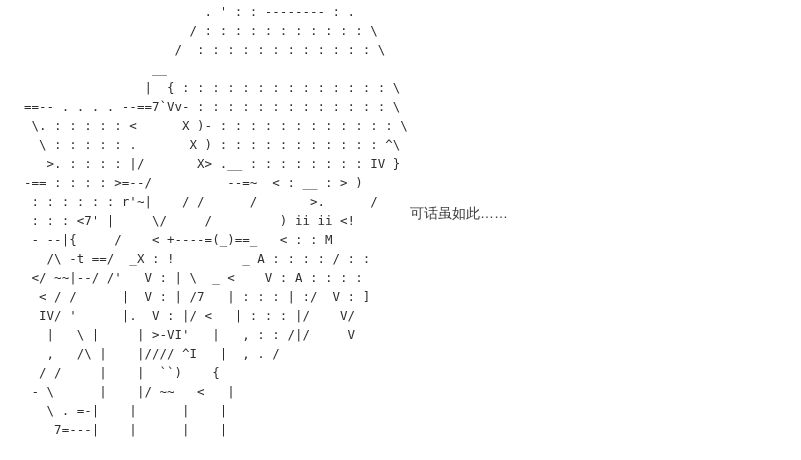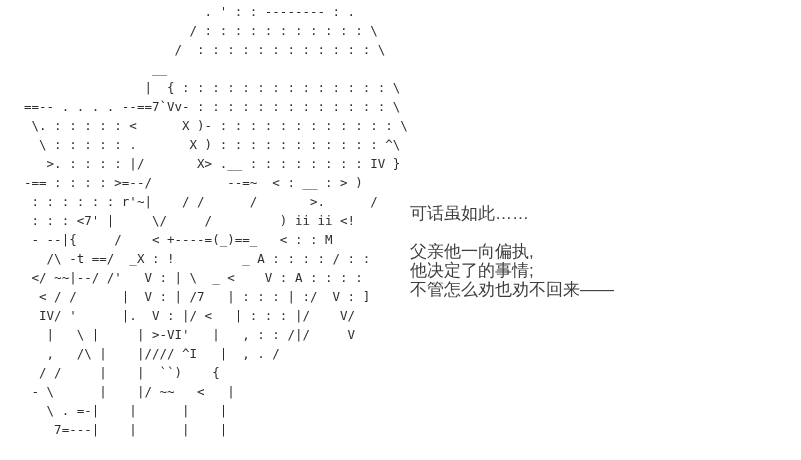--- a/index.html
+++ b/index.html
@@ -8,21 +8,21 @@
     overflow:hidden;font-family:"Liberation Sans",sans-serif;
   }
   .aa{
     position:absolute;left:24px;top:2px;margin:0;
     font-family:"DejaVu Sans Mono",monospace;
     font-size:12.5px;line-height:19px;letter-spacing:0;
     color:#2e2e2e;white-space:pre;
   }
   .dialogue{
     position:absolute;left:410px;top:204px;width:380px;
-    color:#3d3d3d;font-size:17px;line-height:19px;
+    color:#3d3d3d;font-size:14px;line-height:19px;
     font-family:"Liberation Sans","DejaVu Sans",sans-serif;
   }
   .dialogue p{margin:0 0 19px 0;white-space:pre-line;}
 </style>
 </head>
 <body>
 
 <div class="scene">
 
   <pre class="aa">                        . ' : : -------- : .
@@ -44,18 +44,15 @@
   IV/ '      |.  V : |/ &lt;   | : : : |/    V/
    |   \ |     | &gt;-VI'   |   , : : /|/     V
    ,   /\ |    |//// ^I   |  , . /
   / /     |    |  ``)    {
  - \      |    |/ ~~   &lt;   |
    \ . =-|    |      |    |
     7=---|    |      |    |</pre>
 
   <div class="dialogue">
     <p>可话虽如此……</p>
-    <p>父亲他一向偏执,
-他决定了的事情;
-不管怎么劝也劝不回来——</p>
   </div>
 
 </div>
 
 </body></html>

